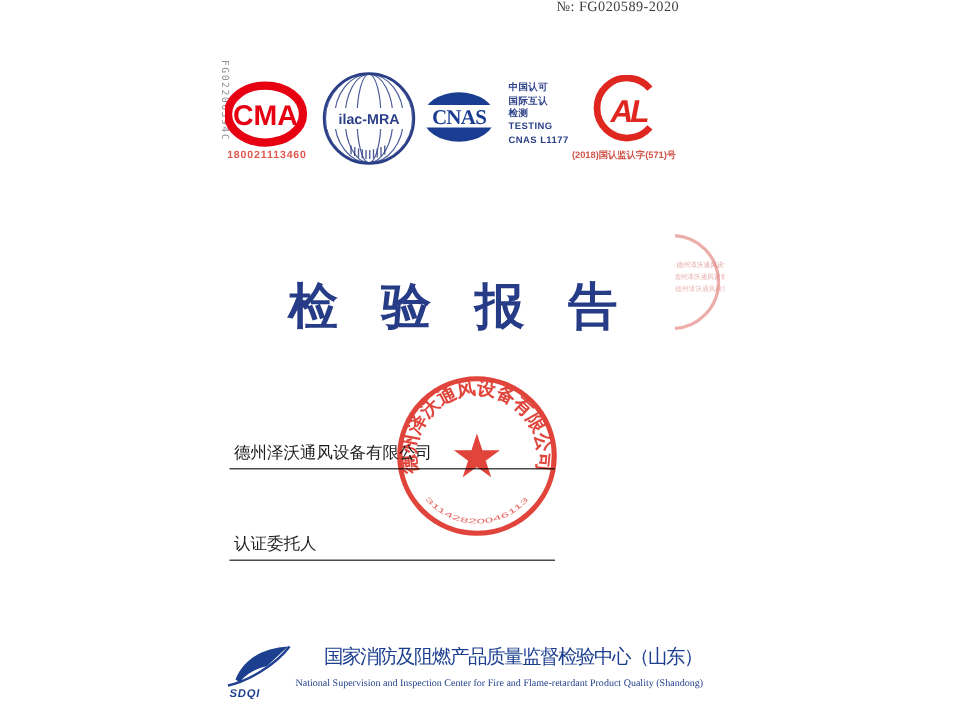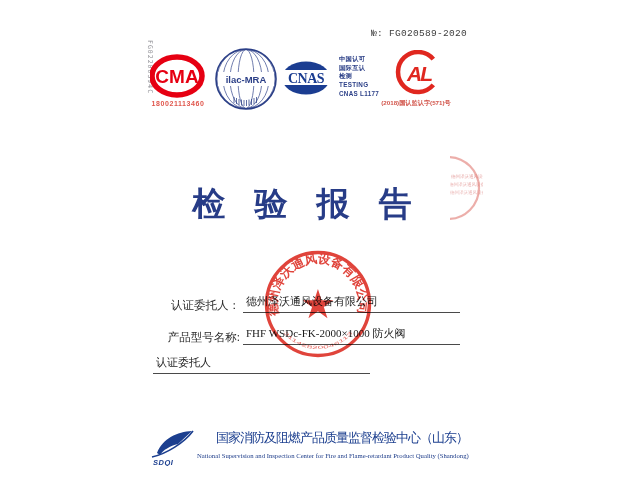--- a/index.html
+++ b/index.html
@@ -1,19 +1,19 @@
 <!DOCTYPE html>
 <html><head>
 <meta charset="utf-8">
 <style>
   html,body{margin:0;padding:0;background:#fff;}
   .page{position:relative;width:640px;height:480px;background:#ffffff;overflow:hidden;
         font-family:"Liberation Sans","DejaVu Sans",sans-serif;}
 
-  .report-no{position:absolute;left:340px;top:28px;font-family:Liberation Mono, monospace;
+  .report-no{position:absolute;left:340px;top:0;font-family:Liberation Serif, serif;
              font-size:9.5px;color:#3d3d3d;letter-spacing:.3px;padding-left:31px;}
 
   .side-code{position:absolute;left:146px;top:40px;writing-mode:vertical-rl;
              font-family:"DejaVu Sans Mono",monospace;font-size:6.5px;color:#8f8f95;letter-spacing:1px;}
 
   .cma-mark{position:absolute;left:150px;top:54px;}
   .cma-num{position:absolute;left:149px;top:100px;width:58px;text-align:center;
            font-size:7px;font-weight:bold;color:#e0564c;letter-spacing:.6px;}
 
   .ilac-mark{position:absolute;left:214px;top:47px;}
@@ -101,26 +101,21 @@
       <circle cx="35" cy="36" r="31" fill="none" stroke="#d9584f" stroke-width="2.2" opacity=".6"></circle>
       <text x="38" y="26" font-size="4.5" fill="#cc4440" opacity=".6">德州泽沃通风设备有限公司</text>
       <text x="36" y="34" font-size="4.5" fill="#cc4440" opacity=".55">德州泽沃通风设备有限公司</text>
       <text x="37" y="42" font-size="4.5" fill="#cc4440" opacity=".5">德州泽沃通风设备有限公司</text>
     </svg>
   </div>
 
   <div class="title-zh">检 验 报 告</div>
 
   <div class="field-row r1">
-    <div class="field-label">认证委托人：</div>
     <div class="field-value">德州泽沃通风设备有限公司</div>
-  </div>
-  <div class="field-row r2">
-    <div class="field-label">产品型号名称:</div>
-    <div class="field-value">FHF WSDc-FK-2000×1000 防火阀</div>
   </div>
   <div class="field-row r3">
     <div class="field-value">认证委托人</div>
   </div>
 
   <svg class="stamp" width="112" height="112" viewBox="0 0 112 112">
     <defs>
       <path id="stamp-arc-top" d="M16.8,68 A41,41 0 1 1 95.2,68" fill="none"></path>
       <path id="stamp-arc-bottom" d="M19.1,81.8 A45,45 0 0 0 92.9,81.8" fill="none"></path>
     </defs>

